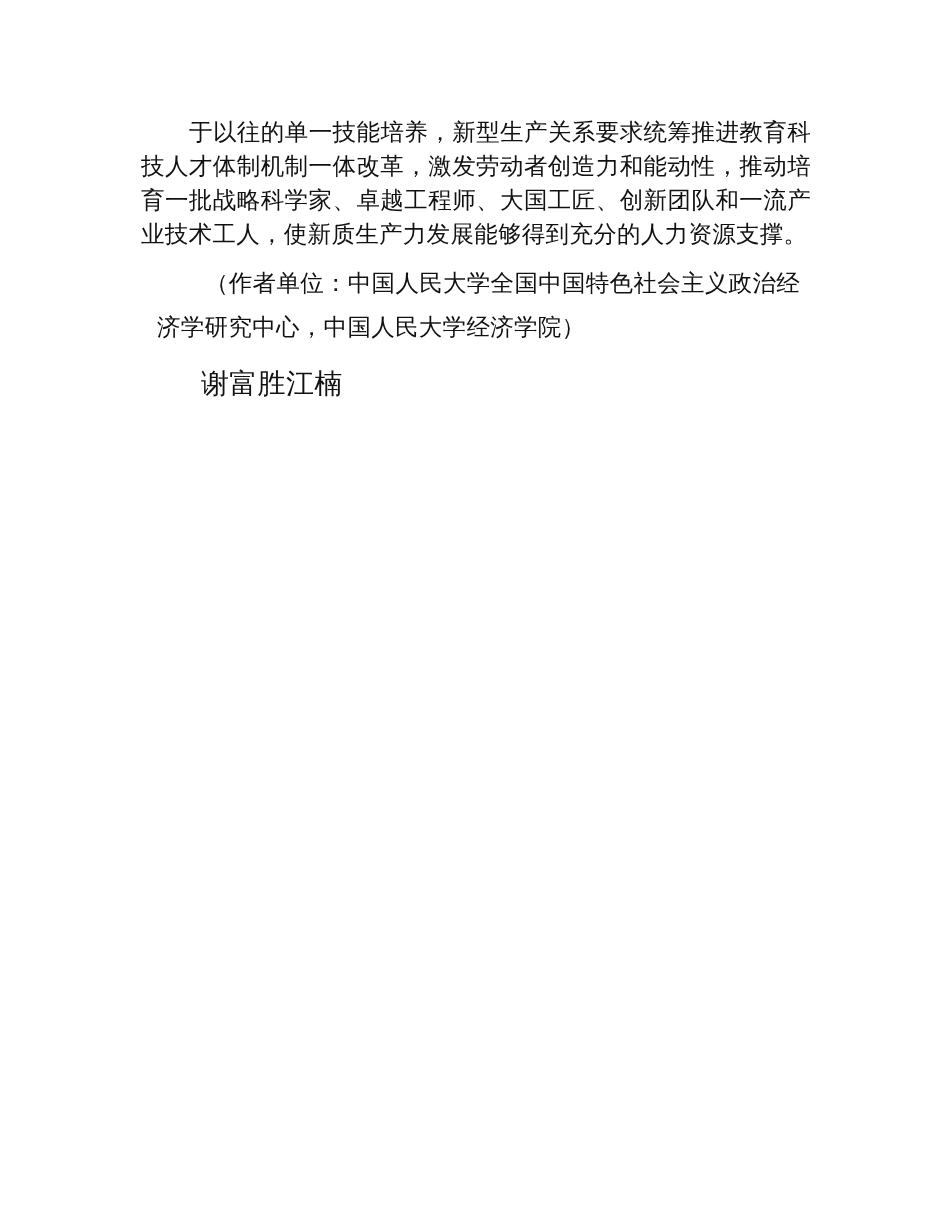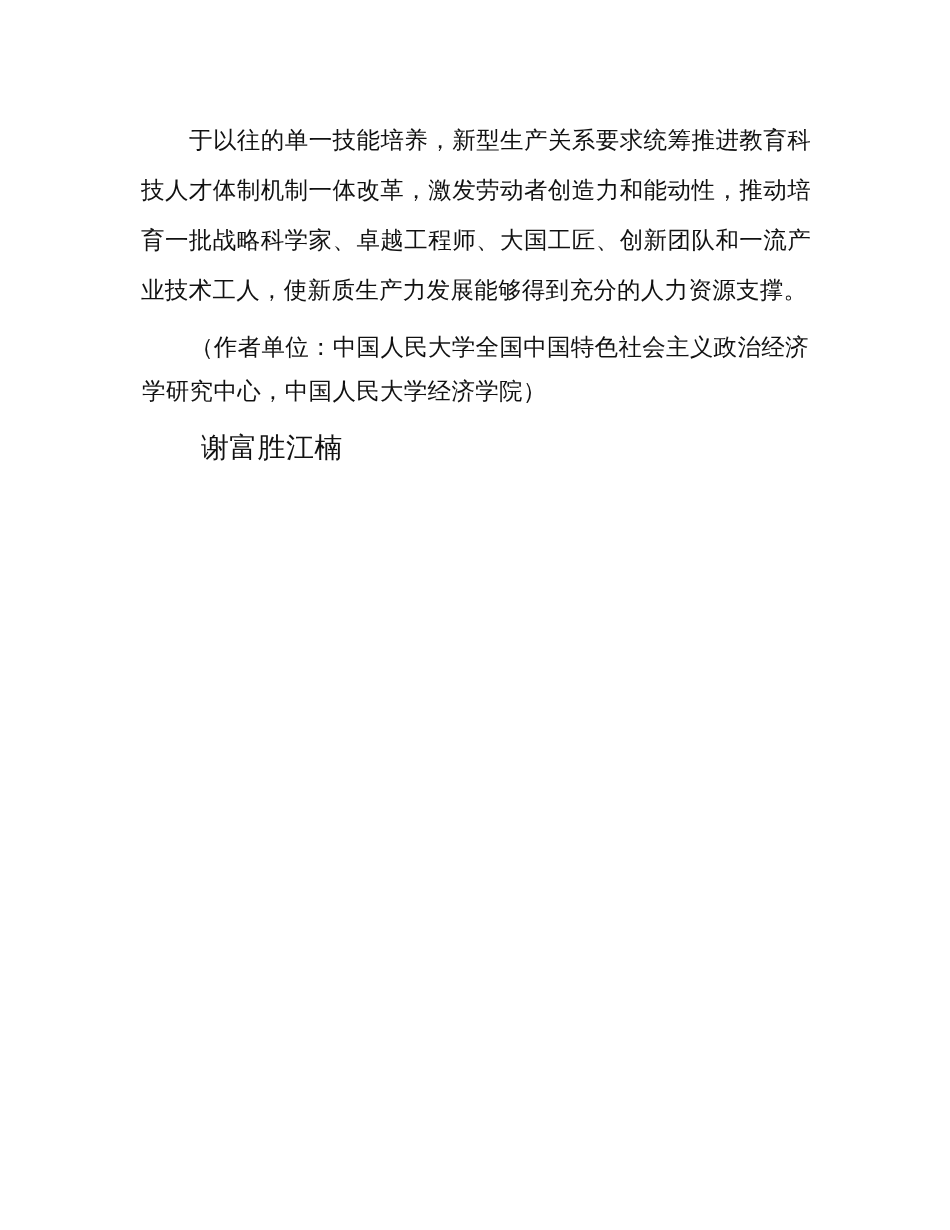--- a/index.html
+++ b/index.html
@@ -17,32 +17,32 @@
     }
     .page {
       position: absolute;
       left: 141px;
       top: 115px;
       width: 670px;
     }
     .para {
       margin: 0 0 10px 0;
       font-size: 23.5px;
-      line-height: 50px;
+      line-height: 34px;
       text-align: justify;
       text-align-last: left;
       text-indent: 48px;
       letter-spacing: 0.3px;
       word-break: break-all;
     }
     .para.first {
       text-indent: 48px;
     }
     .affiliation {
-      margin: 0 0 10px 1px;
+      margin: 0 0 10px 16px;
       font-size: 23.5px;
       line-height: 44.3px;
       text-indent: 48px;
       letter-spacing: 0.3px;
       word-break: break-all;
     }
     .author {
       margin: 12px;
       font-size: 28px;
       line-height: 44.3px;

